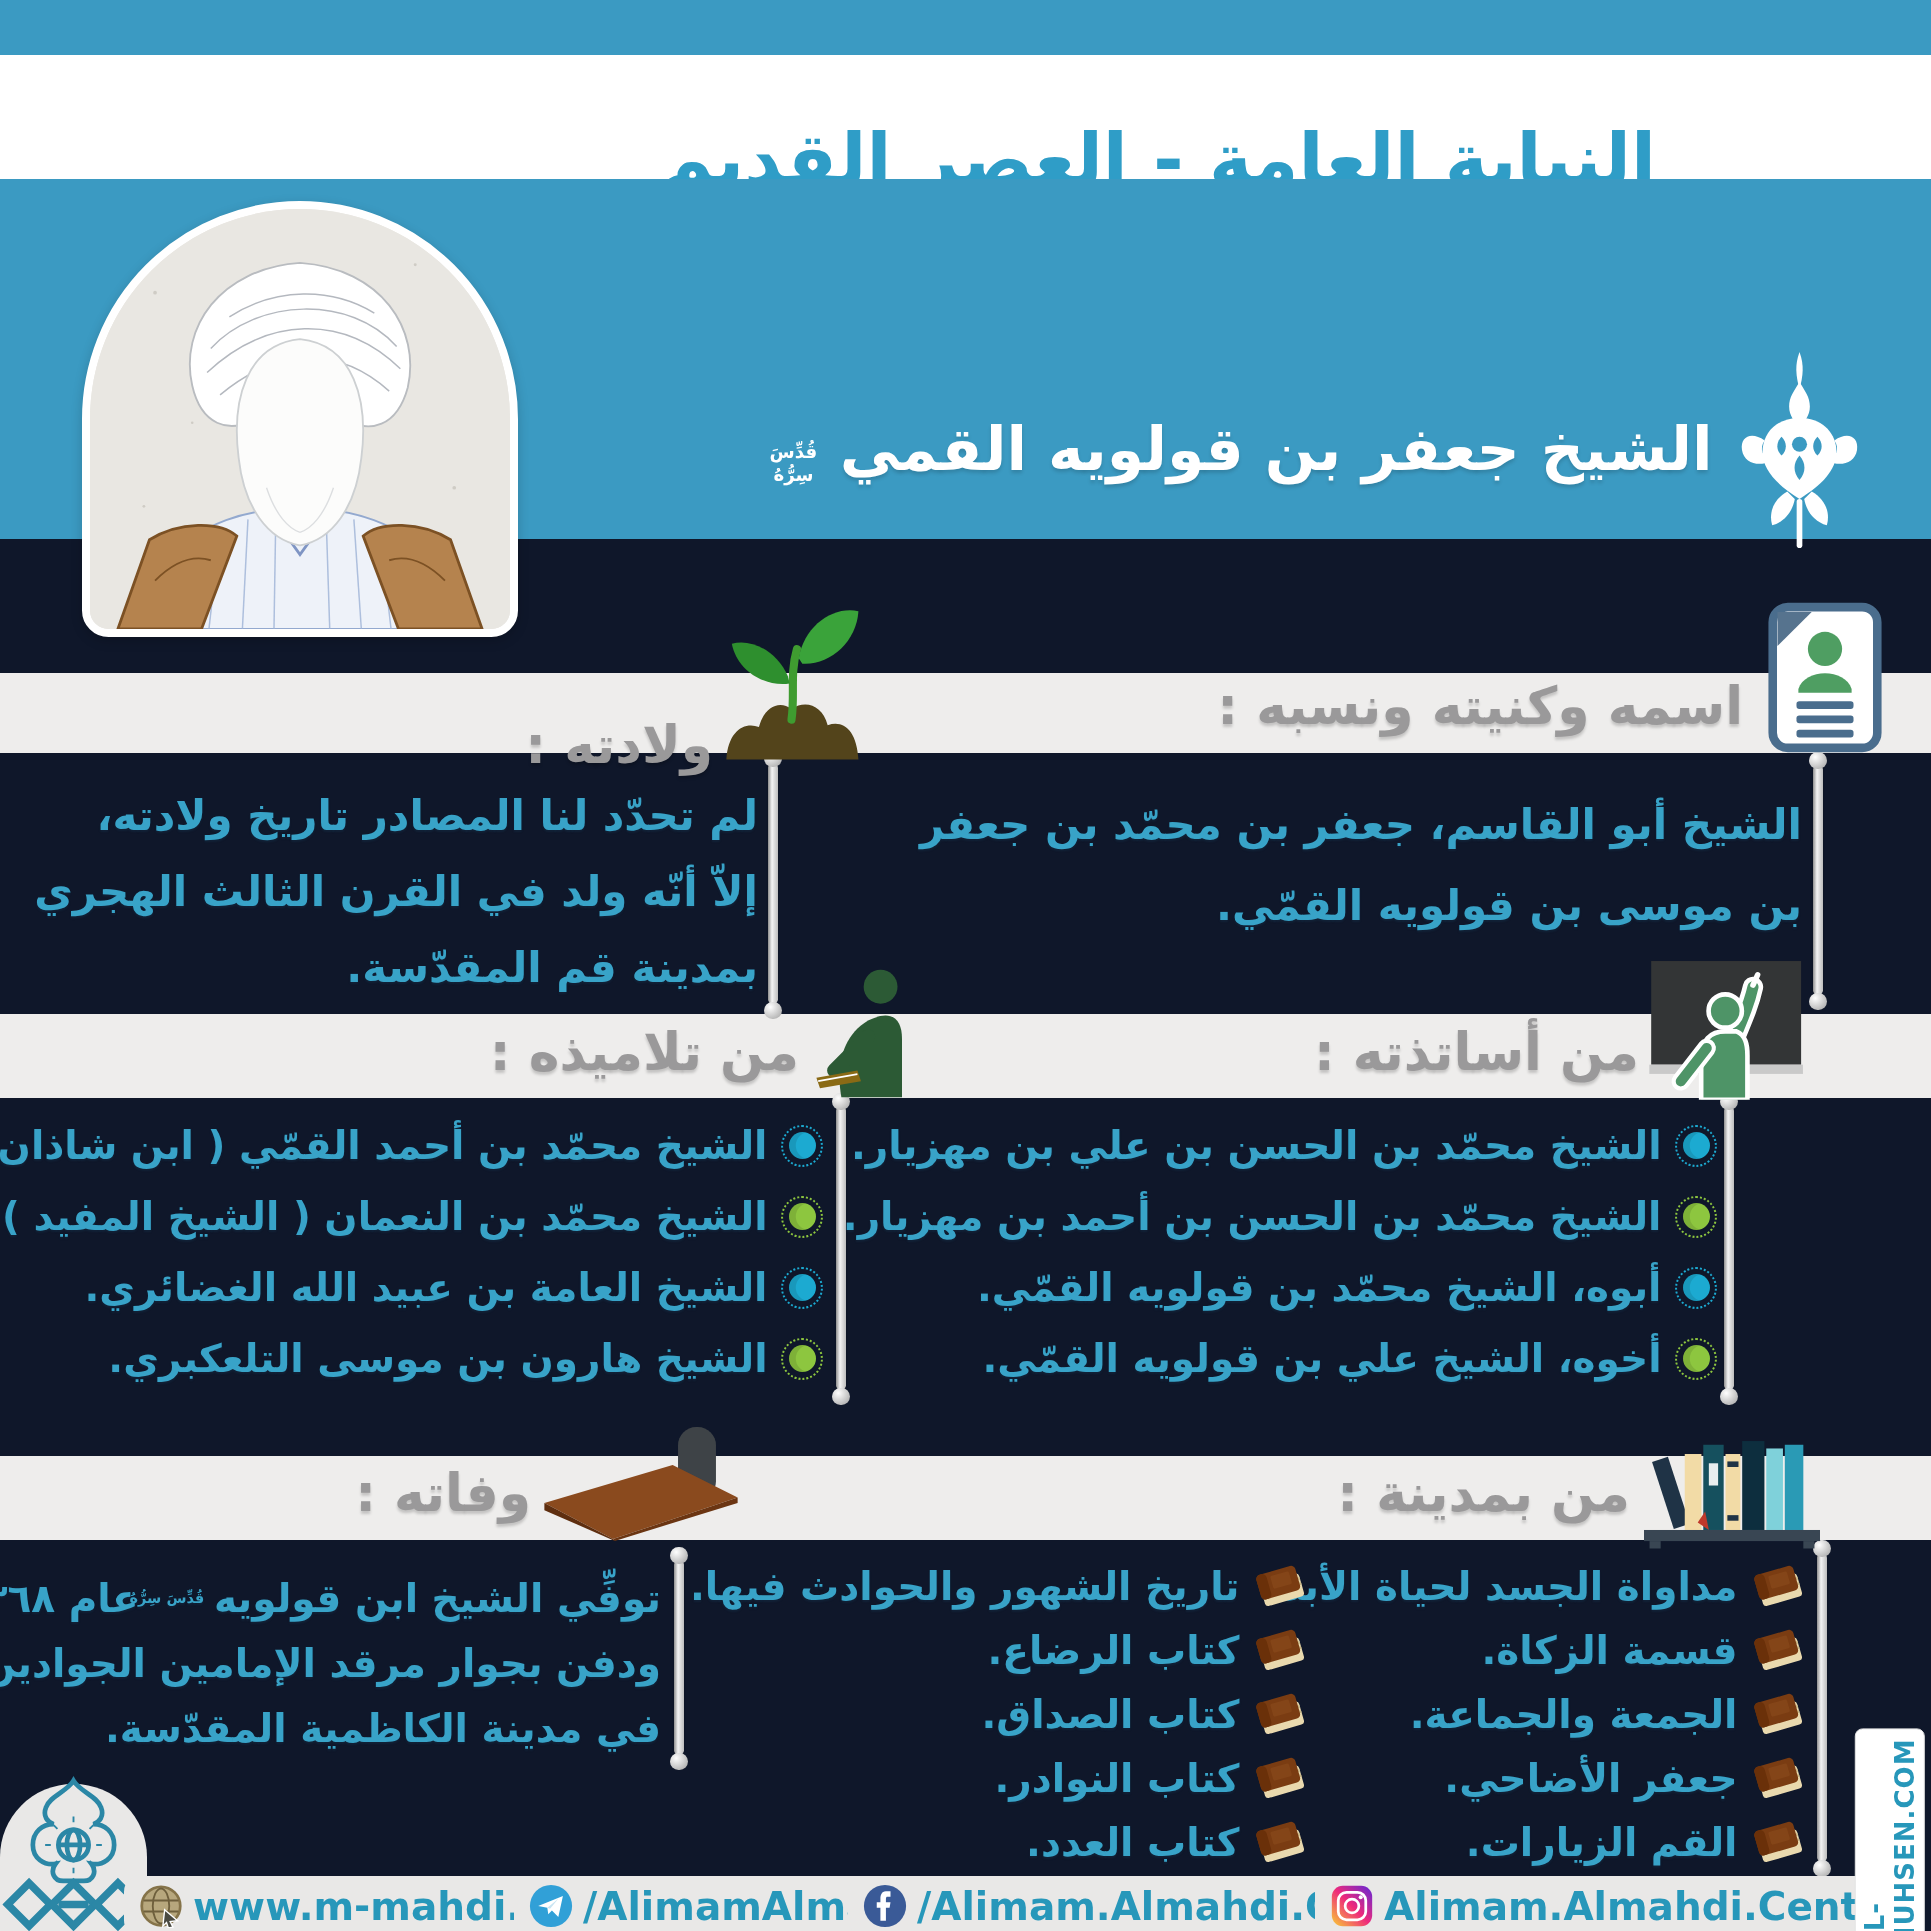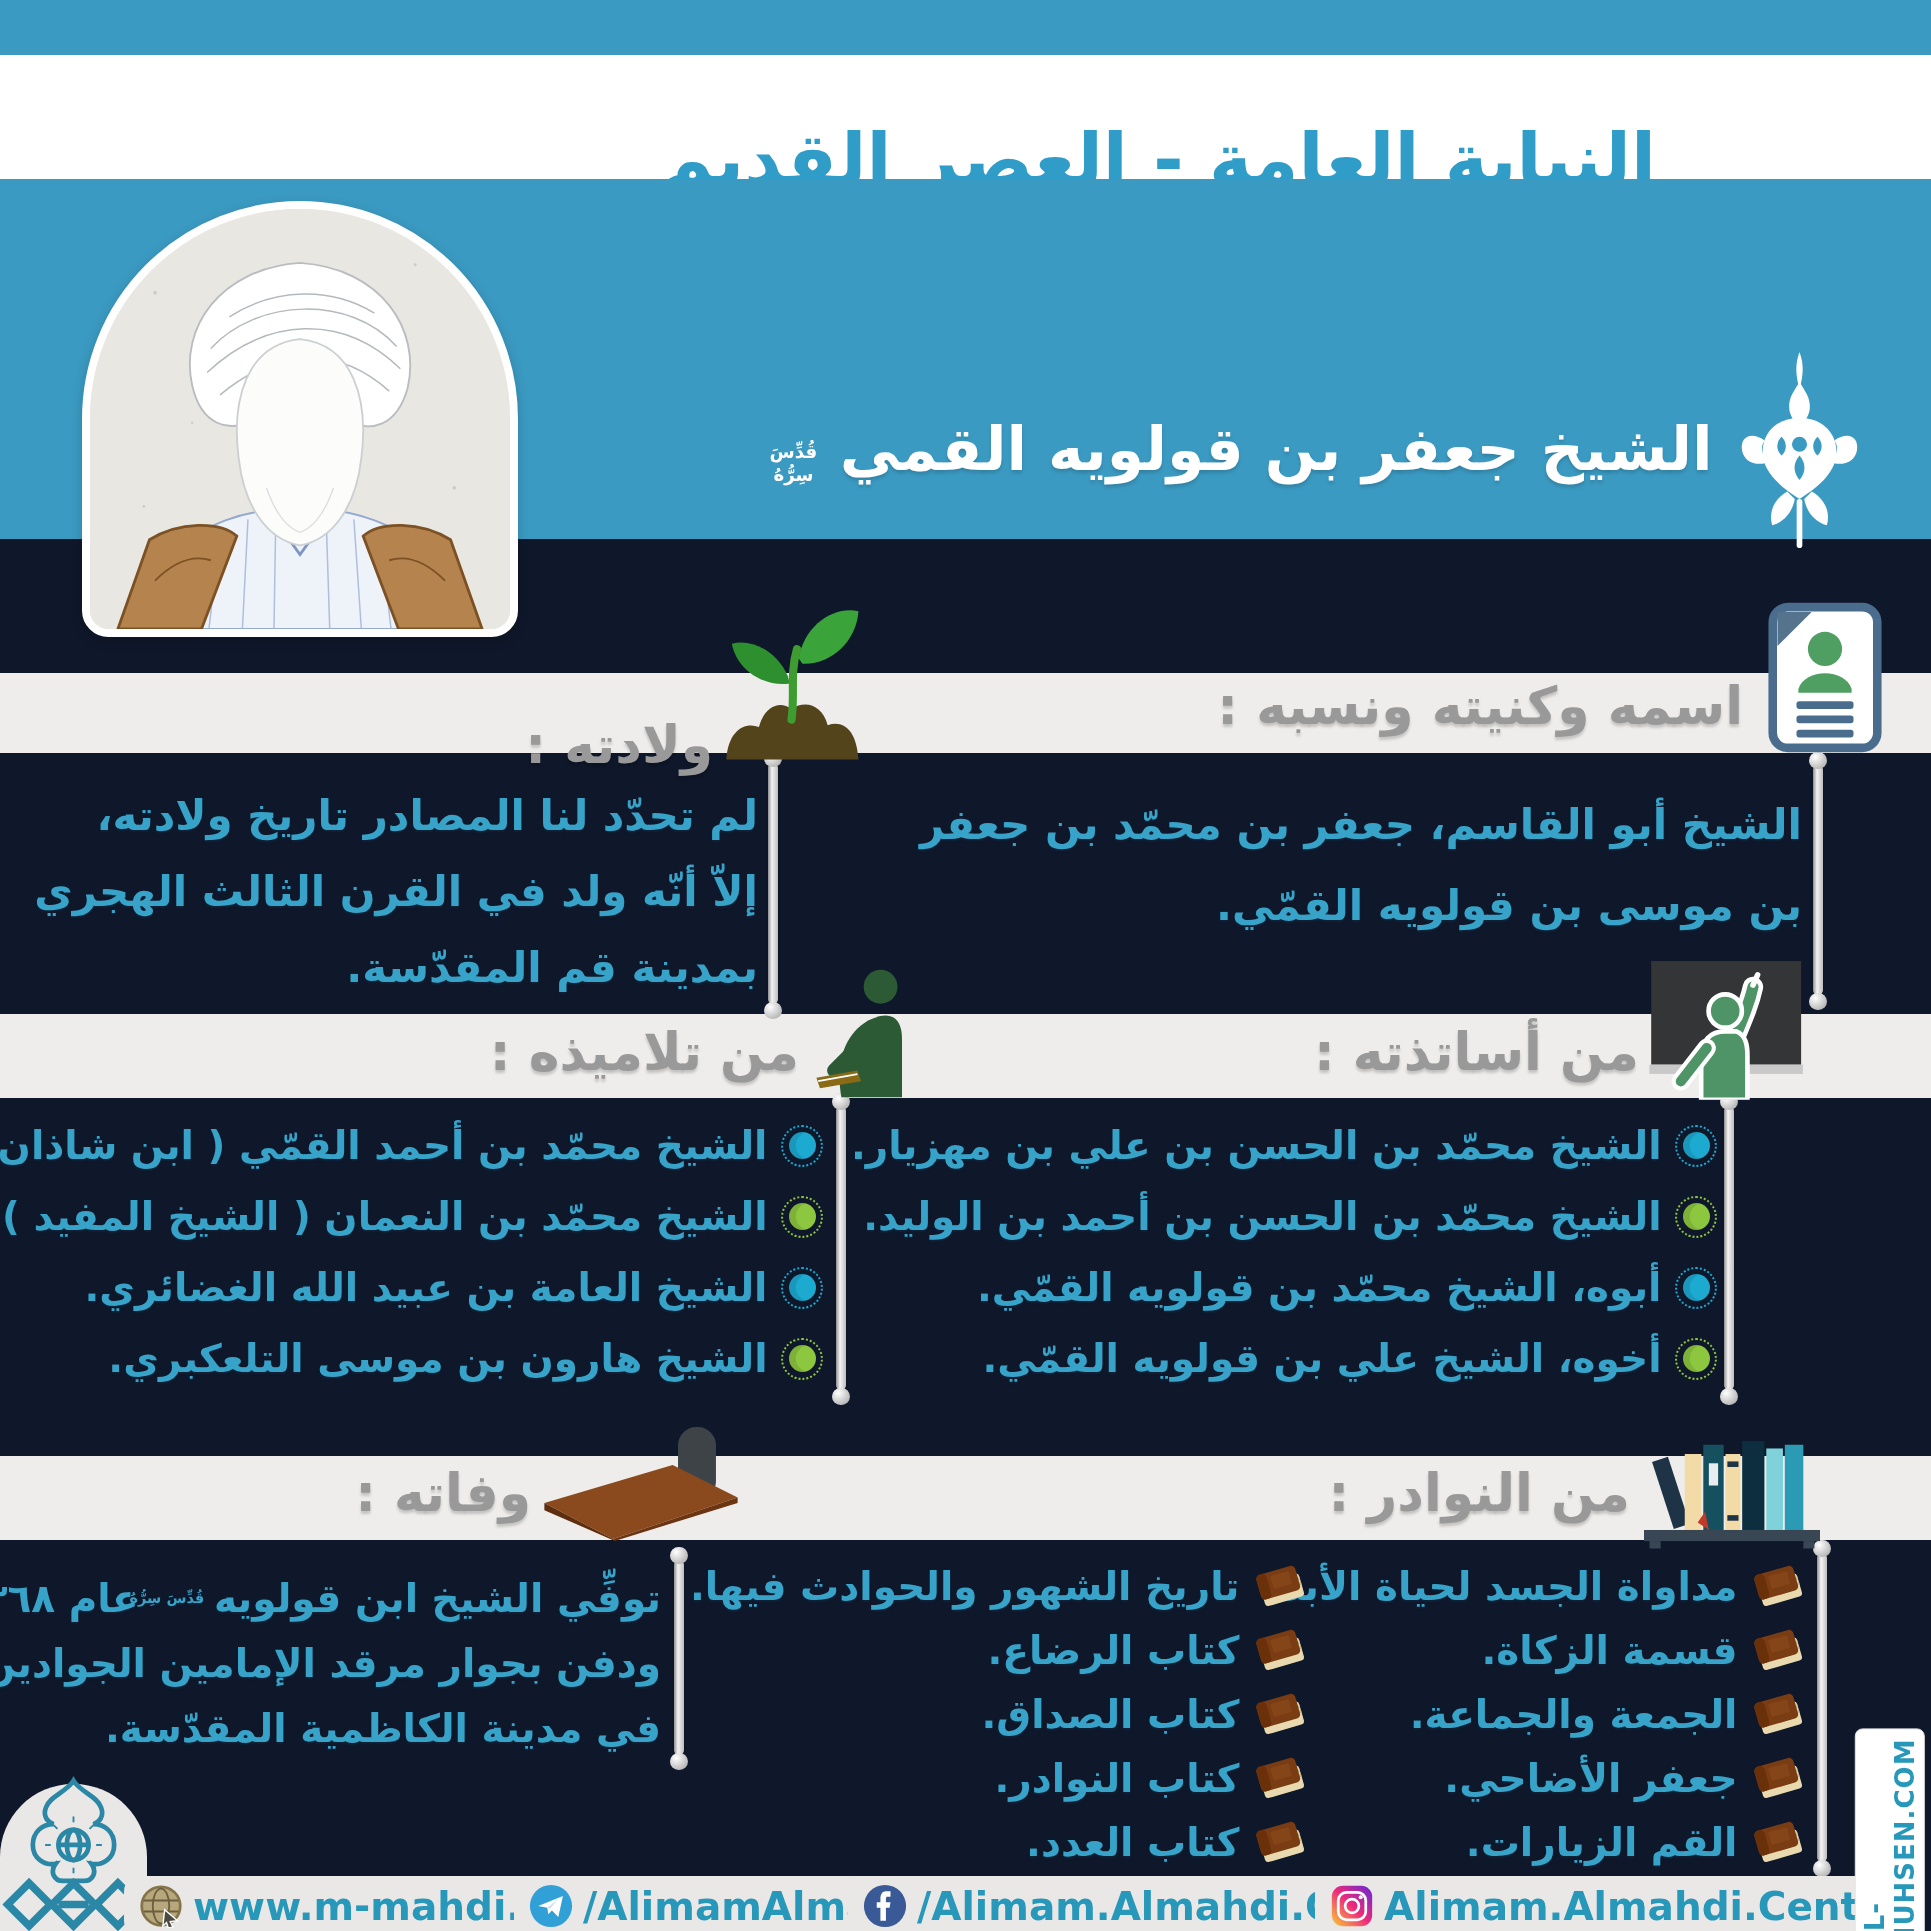--- a/index.html
+++ b/index.html
@@ -314,21 +314,21 @@
     <div class="li">
       <span class="bullet cyan">
           <span class="dot"></span>
         </span>
       <span class="li-text">الشيخ محمّد بن الحسن بن علي بن مهزيار.</span>
     </div>
     <div class="li">
       <span class="bullet green">
           <span class="dot"></span>
         </span>
-      <span class="li-text">الشيخ محمّد بن الحسن بن أحمد بن الوليد.</span>
+      <span class="li-text">الشيخ محمّد بن الحسن بن أحمد بن مهزيار.</span>
     </div>
     <div class="li">
       <span class="bullet cyan">
           <span class="dot"></span>
         </span>
       <span class="li-text">أبوه، الشيخ محمّد بن قولويه القمّي.</span>
     </div>
     <div class="li">
       <span class="bullet green">
           <span class="dot"></span>
@@ -365,21 +365,21 @@
       <span class="bullet green">
           <span class="dot"></span>
         </span>
       <span class="li-text">الشيخ هارون بن موسى التلعكبري.</span>
     </div>
   </div>
 
   <svg class="sec-icon" style="right:111px;top:1433px;width:176px;height:118px" viewBox="0 0 182 122" width="176" height="118">
       <use href="#icon-shelf"></use>
     </svg>
-  <h2 class="sec-title" style="right:301px;top:1463px">من النوادر :</h2>
+  <h2 class="sec-title" style="right:301px;top:1463px">من بمدينة :</h2>
   <div class="pin" style="right:104px;top:1553px;height:309px"></div>
   <div class="vlist works-right">
     <div class="li">
       <svg class="book-ic" viewBox="0 0 58 46" width="56" height="44">
           <use href="#icon-book"></use>
         </svg>
       <span class="li-text">مداواة الجسد لحياة الأبد.</span>
     </div>
     <div class="li">
       <svg class="book-ic" viewBox="0 0 58 46" width="56" height="44">

